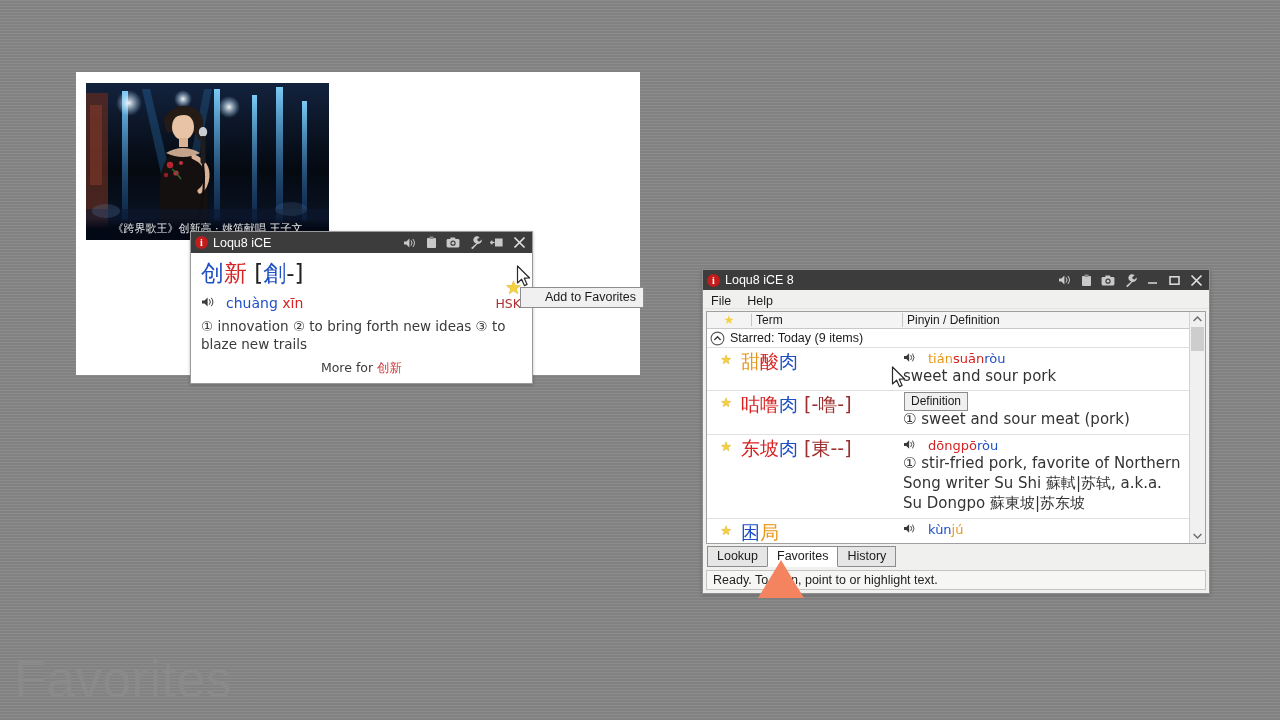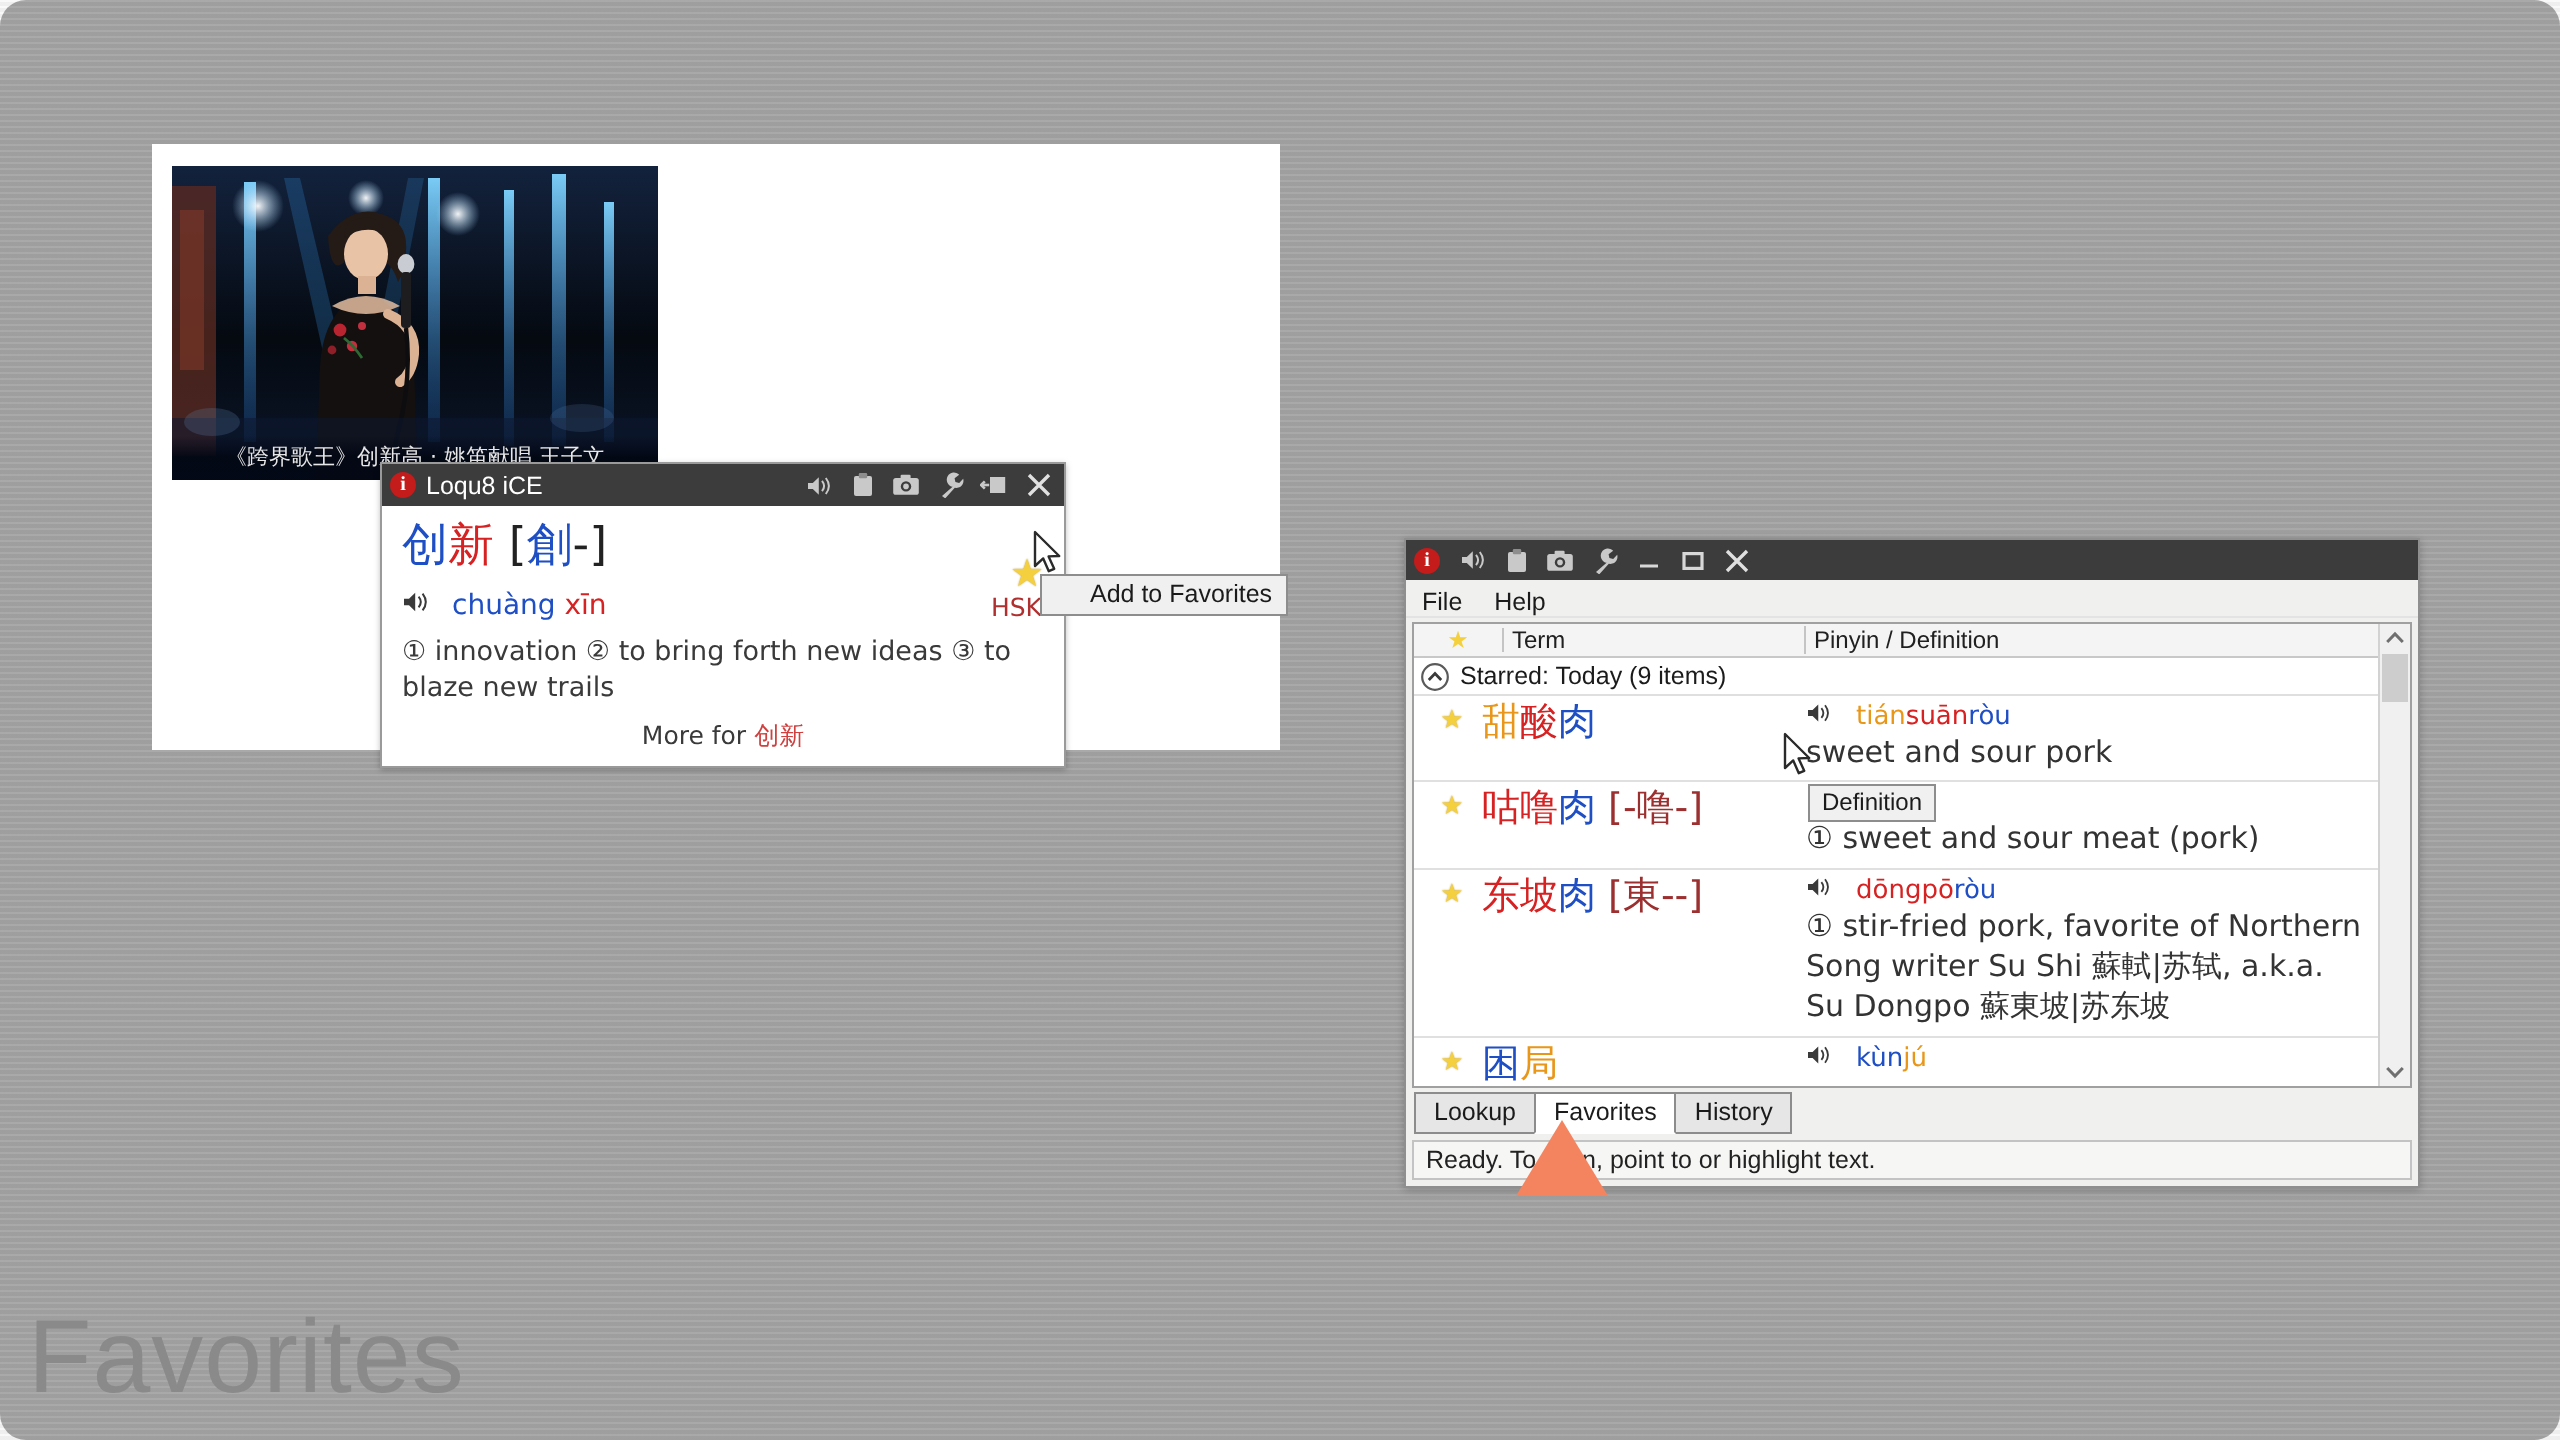--- a/index.html
+++ b/index.html
@@ -5,22 +5,21 @@
   html, body {
     margin: 0; padding: 0;
     width: 1280px; height: 720px;
     overflow: hidden;
     background: #f2f2f2;
     font-family: "Liberation Sans", sans-serif;
   }
   #stage {
     position: relative;
     width: 1280px; height: 720px;
-    background: #404040;
-    border-radius: 13px;
+    background: #000000;
   }
   
   #stage::before {
     content: "";
     position: absolute; inset: 0;
     background: repeating-linear-gradient(to bottom,
       rgba(255,255,255,0.55) 0px, rgba(255,255,255,0.55) 1px,
       rgba(236,236,236,0.55) 1px, rgba(236,236,236,0.55) 3px);
     pointer-events: none;
     z-index: 0;
@@ -496,20 +495,21 @@
         <span class="mf-term">创新</span>
       </div>
     </div>
   </div>
 
   <div class="tooltip" id="tooltip-add-fav">Add to Favorites</div>
 
   <div class="mainwin">
     <div class="win-title">
       <div class="app-badge">i</div>
+      <div class="wt-text">Loqu8 iCE 8</div>
       <div class="tb-icons">
         <div class="tb-ico">
           <svg width="13" height="12" viewBox="0 0 13 12">
               <path d="M1,4.5 h2.4 L6.4,1.6 v8.8 L3.4,7.5 H1 z" fill="#c9c9c9"></path>
               <path d="M8,3.4 q2.1,2.6 0,5.2" stroke="#c9c9c9" stroke-width="1" fill="none"></path>
               <path d="M9.9,2 q3.1,4 0,8" stroke="#c9c9c9" stroke-width="1" fill="none"></path>
             </svg>
         </div>
         <div class="tb-ico">
           <svg width="11" height="13" viewBox="0 0 11 13">

